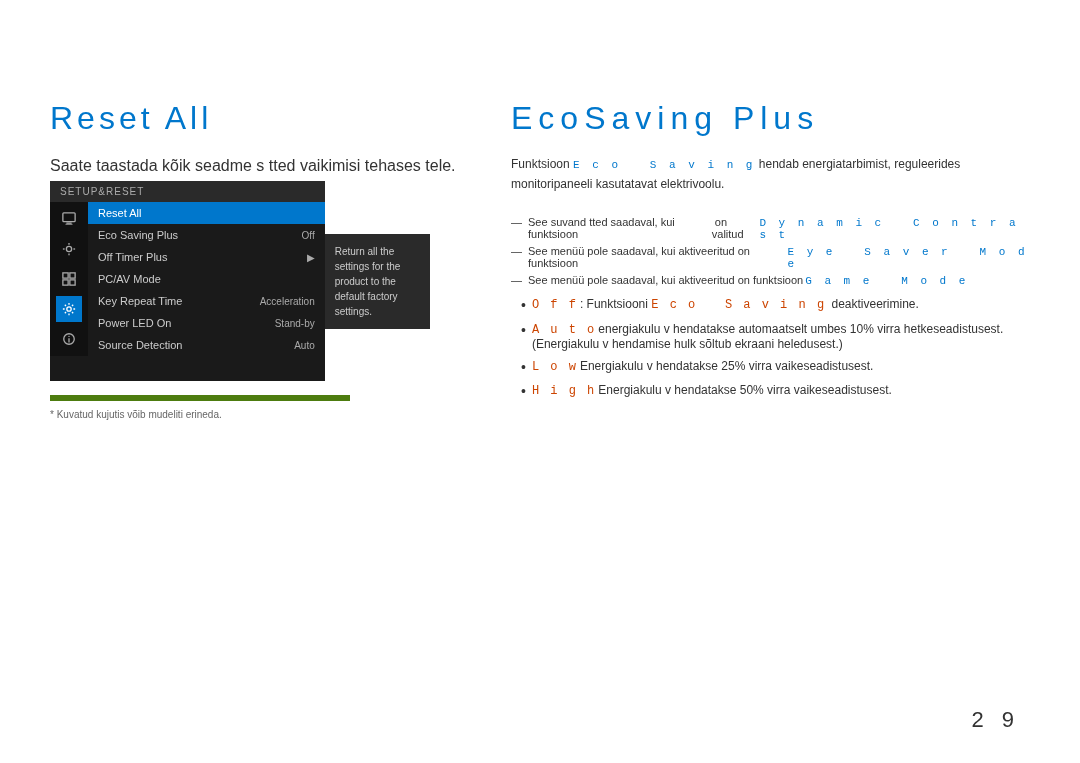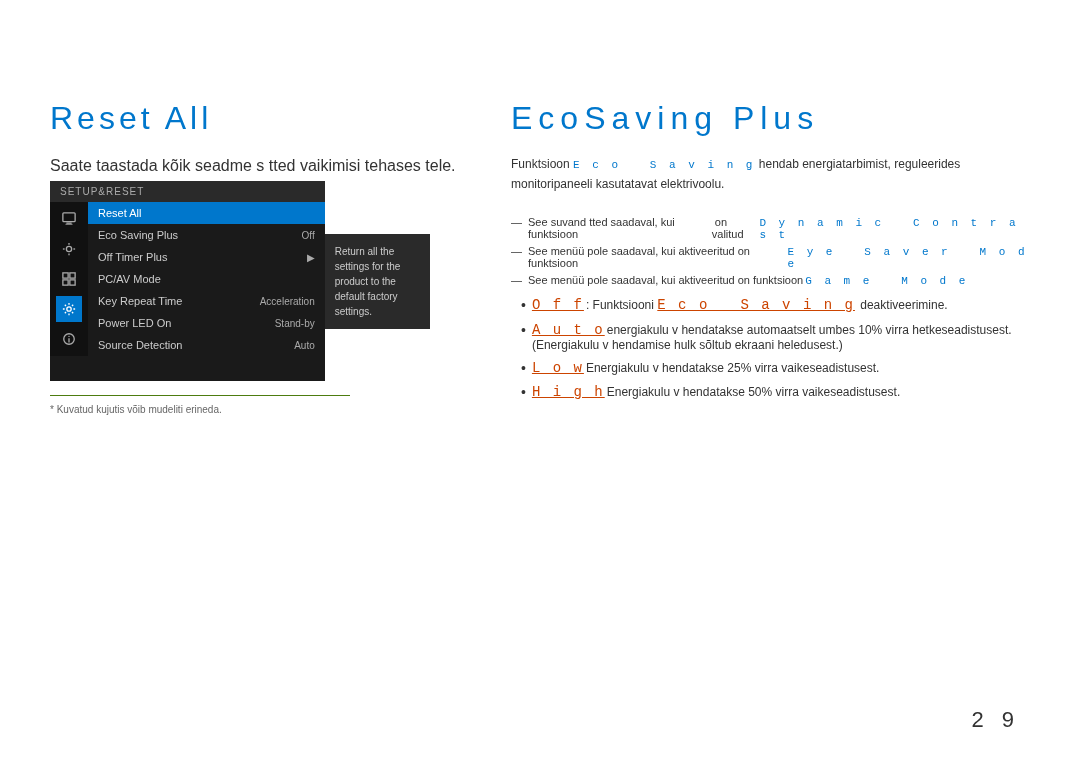--- a/index.html
+++ b/index.html
@@ -133,21 +133,21 @@
       font-size: 10px;
       padding: 10px;
       width: 110px;
       line-height: 1.5;
     }
 
     .footnote {
       margin-top: 14px;
       font-size: 10px;
       color: #666;
-      border-top: 1px solid #4d7c0f;
+      border-top: 6px solid #4d7c0f;
       padding-top: 8px;
       width: 300px;
     }
 
     
     .right-col {
       width: 55%;
       padding-left: 20px;
       border-left: none;
     }
@@ -207,24 +207,23 @@
       content: "•";
       color: #333;
       font-size: 14px;
       line-height: 1.2;
       flex-shrink: 0;
     }
 
     .bullet-label {
       color: #cc4400;
       font-family: 'Courier New', monospace;
-      font-size: 14px;
+      font-size: 12px;
       letter-spacing: 2px;
       margin-right: 2px;
-      text-decoration: underline;
     }
 
     
     .page-number {
       position: absolute;
       bottom: 30px;
       right: 60px;
       font-size: 22px;
       color: #333;
       letter-spacing: 6px;

